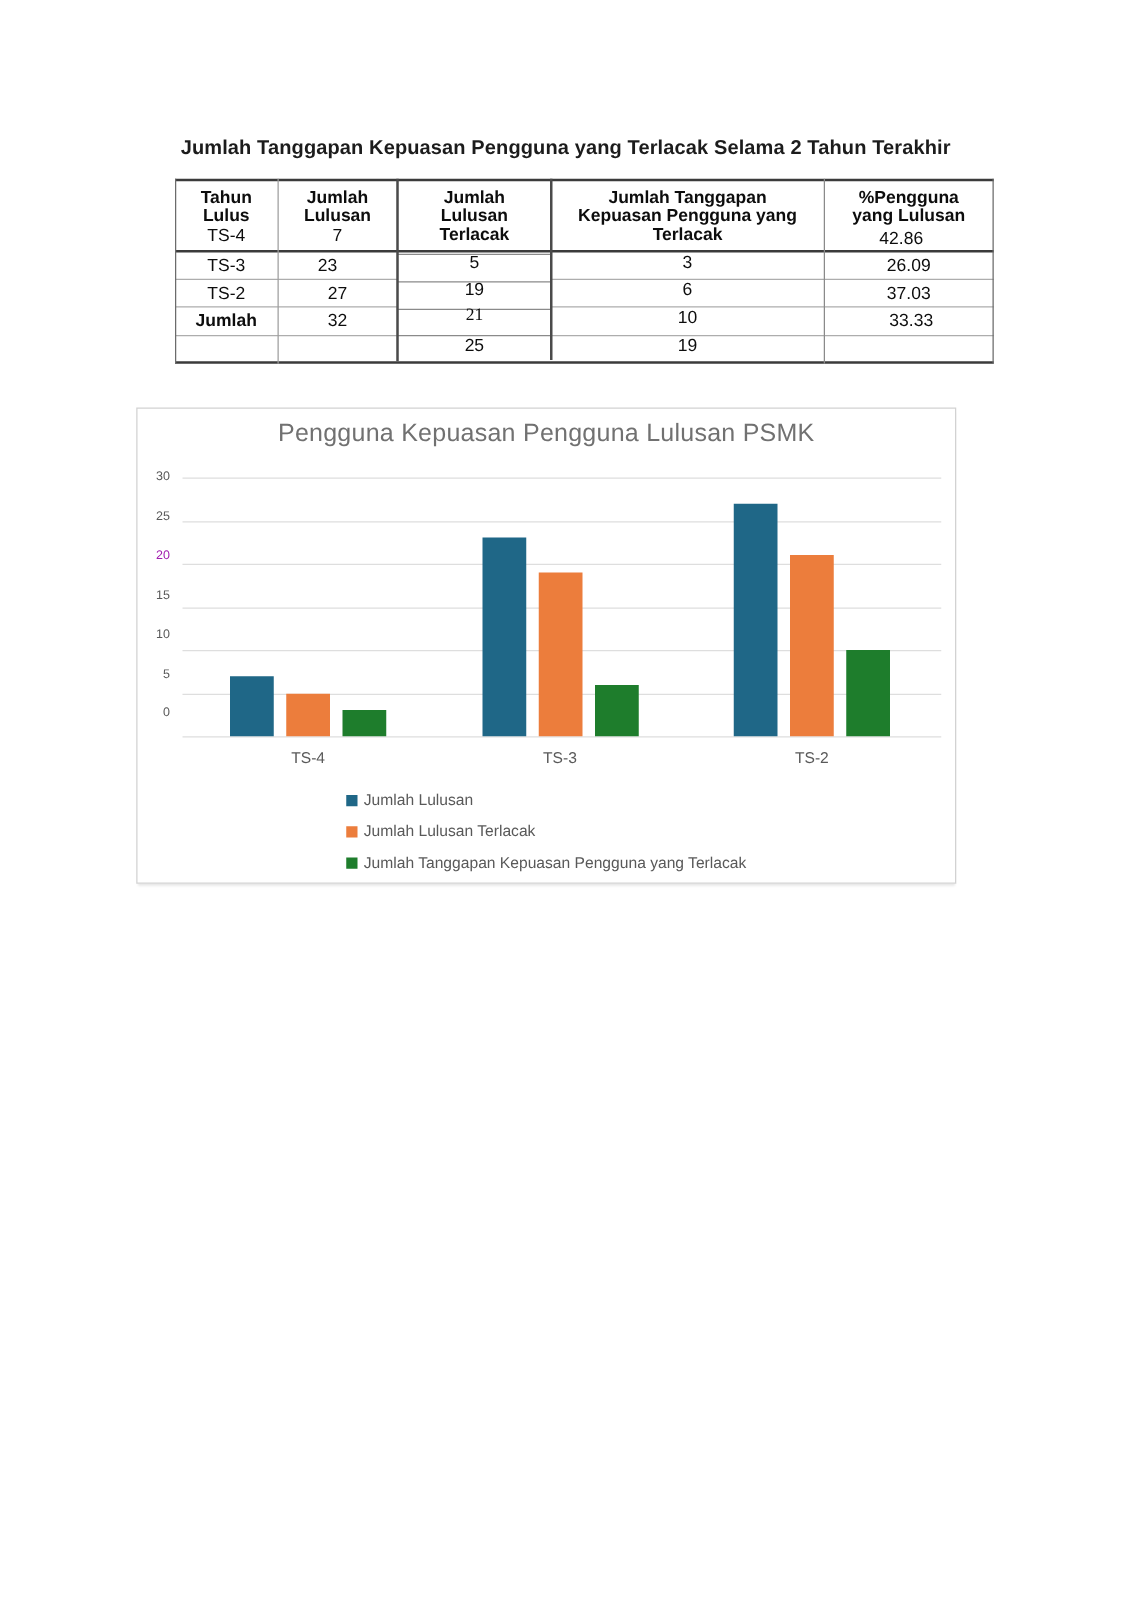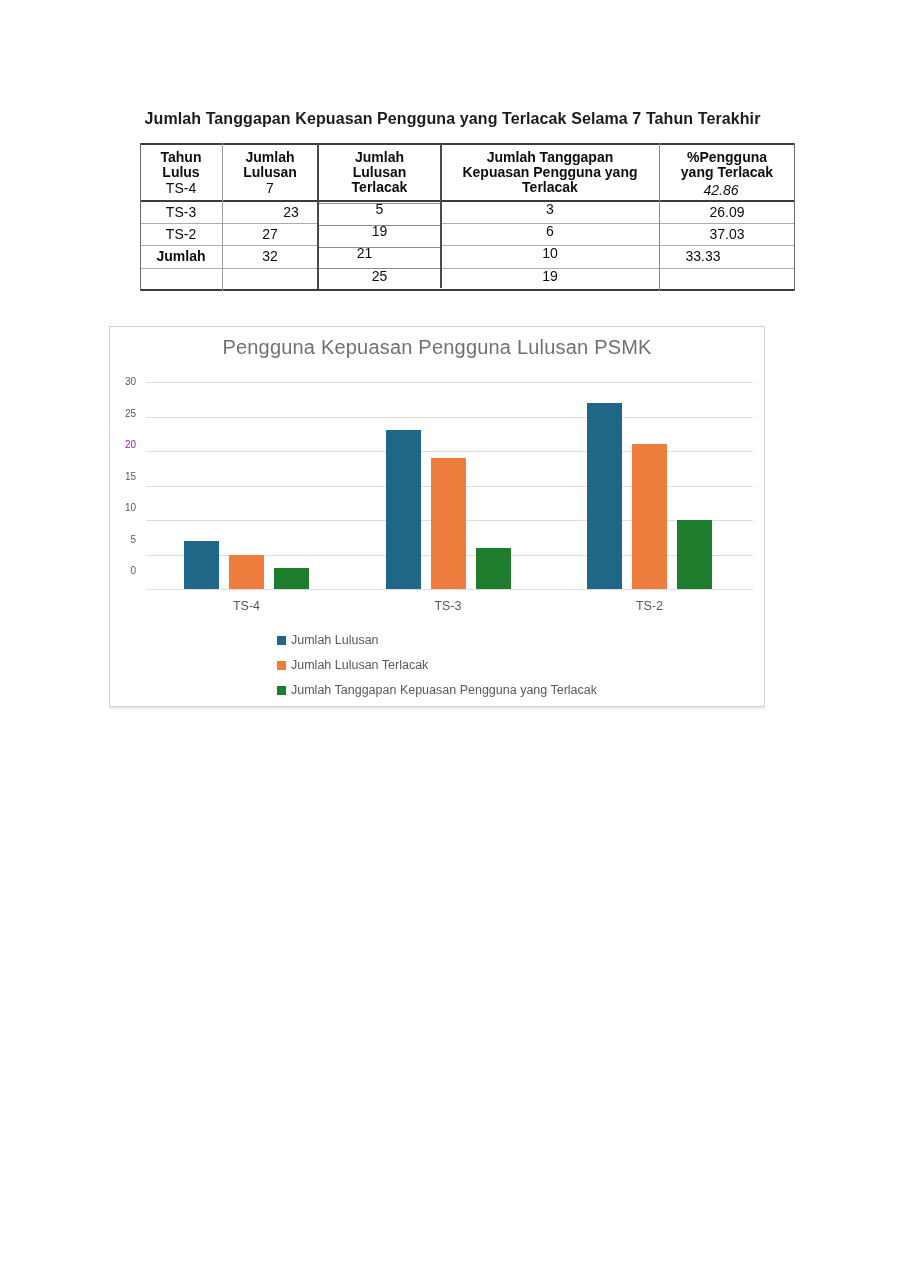--- a/index.html
+++ b/index.html
@@ -51,21 +51,21 @@
   }
   .legend-row {
     position:absolute; display:flex; align-items:center; height:14px;
   }
   .legend-swatch { width:9px; height:9px; margin-right:5px; flex:0 0 auto; }
   .legend-label { font-size:12.5px; color:#595959; white-space:nowrap; }
 </style>
 </head>
 <body>
 
-<div class="doc-title">Jumlah Tanggapan Kepuasan Pengguna yang Terlacak Selama 7 Tahun Terakhir</div>
+<div class="doc-title">Jumlah Tanggapan Kepuasan Pengguna yang Terlacak Selama 2 Tahun Terakhir</div>
 
 <div class="tbl">
 
   <div class="line" style="left:0;top:0;width:655px;height:2px;background:#3b3b3b;"></div>
   <div class="line" style="left:0;top:57px;width:655px;height:2px;background:#3b3b3b;"></div>
   <div class="line" style="left:0;top:146px;width:655px;height:2px;background:#3b3b3b;"></div>
 
   <div class="line" style="left:0;top:80px;width:178px;height:1px;"></div>
   <div class="line" style="left:301px;top:80px;width:354px;height:1px;"></div>
   <div class="line" style="left:178px;top:82px;width:123px;height:1px;background:#8a8a8a;"></div>
@@ -84,43 +84,43 @@
   <div class="line" style="left:654px;top:0;width:1px;height:148px;background:#6b6b6b;"></div>
   <div class="line" style="left:82px;top:0;width:1px;height:148px;background:#9e9e9e;"></div>
   <div class="line" style="left:177px;top:0;width:2px;height:146px;background:#4a4a4a;"></div>
   <div class="line" style="left:300px;top:0;width:2px;height:145px;background:#4a4a4a;"></div>
   <div class="line" style="left:519px;top:0;width:1px;height:148px;background:#8a8a8a;"></div>
 
   <div class="cell hdr" style="left:0;top:7px;width:82px;"><span class="hin" style="max-width:60px;">Tahun Lulus</span></div>
   <div class="cell hdr" style="left:82px;top:7px;width:96px;"><span class="hin" style="max-width:70px;">Jumlah Lulusan</span></div>
   <div class="cell hdr" style="left:178px;top:7px;width:123px;"><span class="hin" style="max-width:80px;">Jumlah Lulusan Terlacak</span></div>
   <div class="cell hdr" style="left:301px;top:7px;width:218px;"><span class="hin" style="max-width:185px;">Jumlah Tanggapan Kepuasan Pengguna yang Terlacak</span></div>
-  <div class="cell hdr" style="left:519px;top:7px;width:136px;"><span class="hin" style="max-width:112px;">%Pengguna yang Terlacak</span></div>
+  <div class="cell hdr" style="left:519px;top:7px;width:136px;"><span class="hin" style="max-width:112px;">%Pengguna yang Lulusan</span></div>
 
   <div class="cell" style="left:0;top:37px;width:82px;line-height:17px;">TS-4</div>
   <div class="cell" style="left:82px;top:37px;width:96px;line-height:17px;">7</div>
-  <div class="cell" style="left:519px;top:39px;width:124px;line-height:17px;font-style:italic;">42.86</div>
+  <div class="cell" style="left:519px;top:39px;width:124px;line-height:17px;">42.86</div>
 
   <div class="cell rowcell" style="left:0;top:58px;width:82px;height:22px;">TS-3</div>
-  <div class="cell rowcell" style="left:82px;top:58px;width:80px;height:22px;margin-left:29px;">23</div>
+  <div class="cell rowcell" style="left:82px;top:58px;width:80px;height:22px;">23</div>
   <div class="cell rowcell shift-up" style="left:178px;top:58px;width:123px;height:22px;">5</div>
   <div class="cell rowcell shift-up" style="left:301px;top:58px;width:218px;height:22px;">3</div>
   <div class="cell rowcell" style="left:519px;top:58px;width:136px;height:22px;">26.09</div>
 
   <div class="cell rowcell" style="left:0;top:80px;width:82px;height:22px;">TS-2</div>
   <div class="cell rowcell" style="left:82px;top:80px;width:96px;height:22px;">27</div>
   <div class="cell rowcell shift-up" style="left:178px;top:80px;width:123px;height:22px;">19</div>
   <div class="cell rowcell shift-up" style="left:301px;top:80px;width:218px;height:22px;">6</div>
   <div class="cell rowcell" style="left:519px;top:80px;width:136px;height:22px;">37.03</div>
 
   <div class="cell rowcell bold" style="left:0;top:102px;width:82px;height:23px;">Jumlah</div>
   <div class="cell rowcell" style="left:82px;top:102px;width:96px;height:23px;">32</div>
-  <div class="cell rowcell shift-up" style="left:163px;top:102px;width:123px;height:23px;">21</div>
+  <div class="cell rowcell shift-up" style="left:178px;top:102px;width:123px;height:23px;font-family:Liberation Serif, serif;">21</div>
   <div class="cell rowcell shift-up" style="left:301px;top:102px;width:218px;height:23px;">10</div>
-  <div class="cell rowcell" style="left:495px;top:102px;width:136px;height:23px;">33.33</div>
+  <div class="cell rowcell" style="left:521px;top:102px;width:136px;height:23px;">33.33</div>
 
   <div class="cell rowcell" style="left:0;top:125px;width:82px;height:21px;"></div>
   <div class="cell rowcell" style="left:82px;top:125px;width:96px;height:21px;"></div>
   <div class="cell rowcell shift-up" style="left:178px;top:125px;width:123px;height:21px;">25</div>
   <div class="cell rowcell shift-up" style="left:301px;top:125px;width:218px;height:21px;">19</div>
   <div class="cell rowcell" style="left:519px;top:125px;width:136px;height:21px;"></div>
 </div>
 
 <div class="chart-box">
   <div class="chart-title">Pengguna Kepuasan Pengguna Lulusan PSMK</div>

